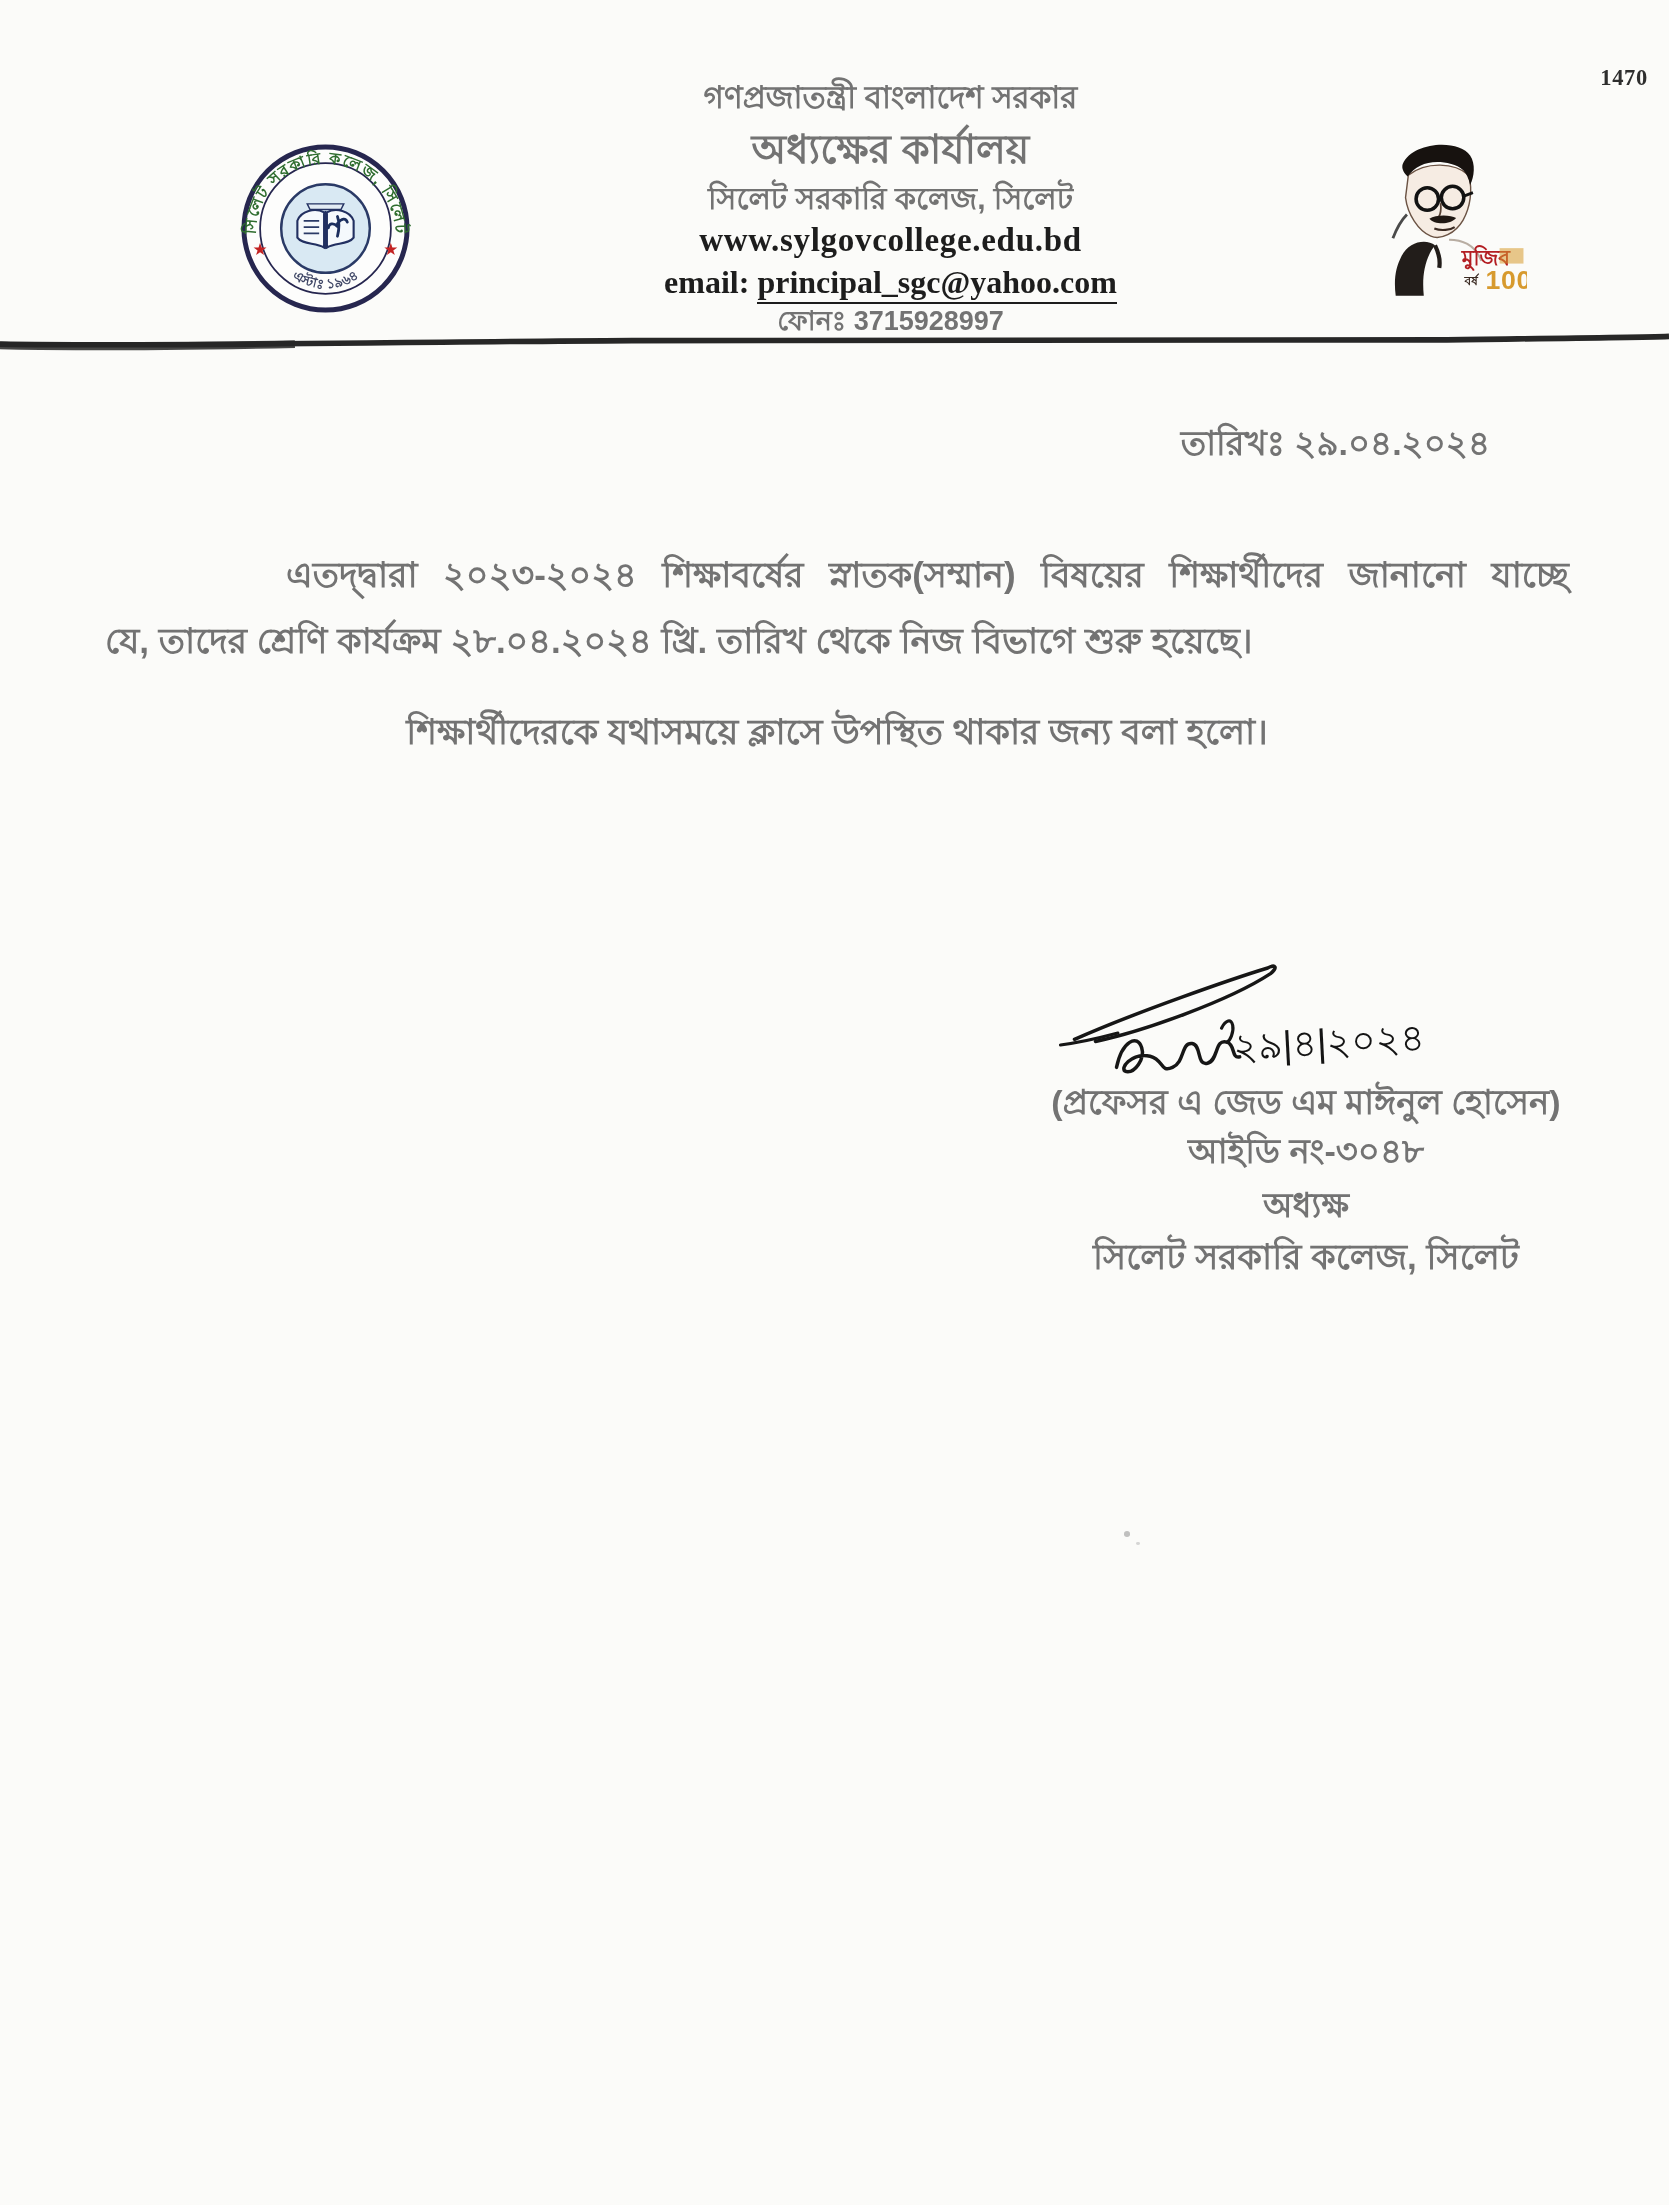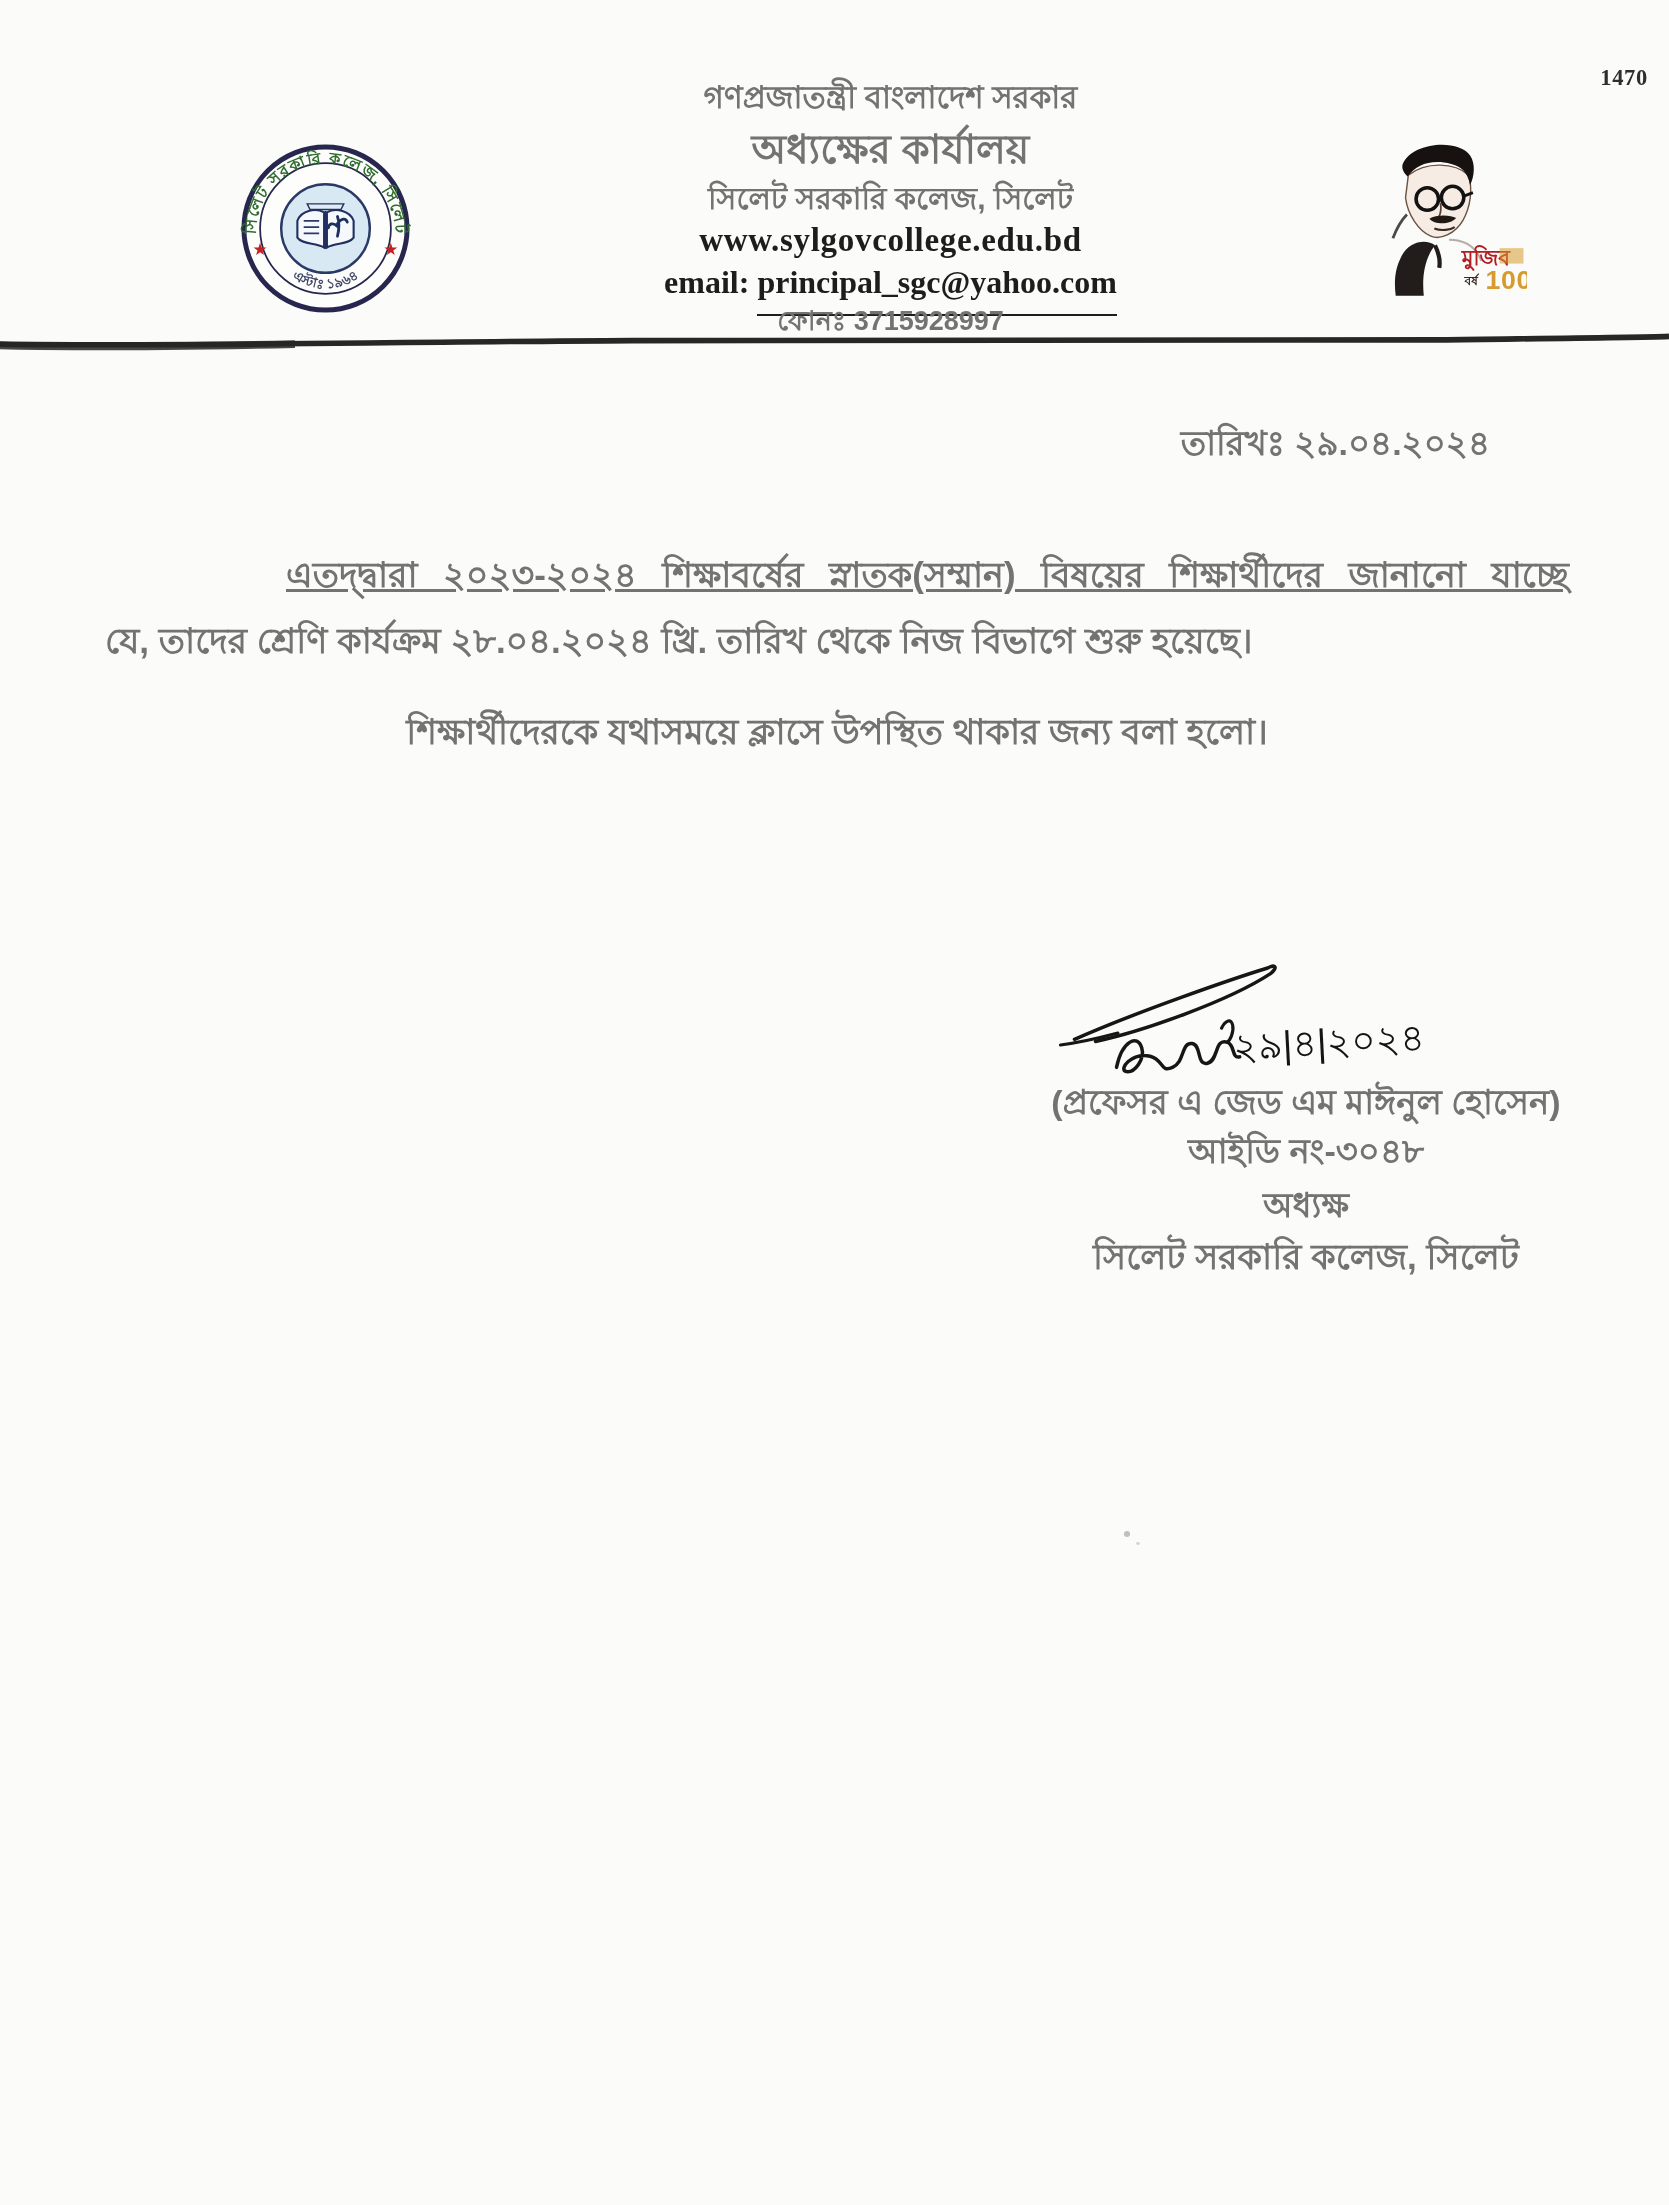--- a/index.html
+++ b/index.html
@@ -10,32 +10,32 @@
   .serif{font-family:"Liberation Serif", serif;}
 
   
   .serial{top:65px; right:21px; font-family:"Liberation Serif", serif; font-weight:bold; font-size:22.5px; color:#2e2e2e; letter-spacing:0.7px;text-align:right;}
   .header-text{top:77px; left:643px; width:495px; text-align:center;}
   .h-gov{font-size:31px; font-weight:bold; line-height:41px;}
   .h-office{font-size:40px; font-weight:bold; line-height:56px; margin-top:2.8px;}
   .h-college{font-size:30px; font-weight:bold; line-height:41px; margin-top:1.4px;}
   .h-www{font-size:33px; font-weight:bold; line-height:39px; margin-top:1.4px; letter-spacing:0.7px;}
   .h-email{font-size:32px; font-weight:bold; line-height:40px; margin-top:2.1px;}
-  .h-email .addr{border-bottom:2.8px solid #1d1d1d; padding-bottom:14px;}
+  .h-email .addr{border-bottom:2.8px solid #1d1d1d; padding-bottom:2px;}
   .h-phone{font-size:27px; font-weight:bold; line-height:34px; margin-top:2.1px;}
 
   
   .rule{top:330px; left:0;}
 
   
   .date-line{top:397px; right:179px; font-size:34px; font-weight:bold;margin-top:20px;}
   .title-wrap{top:455px; left:723px;}
   .title-wrap .t{display:inline-block; font-size:39px; font-weight:bold; font-style:italic; border-bottom:3.5px solid #232323; padding:0 5.6px 9.8px 1.4px;}
   .body-text{top:542px; left:105px; width:1464px; font-size:35px; font-weight:bold; line-height:66px; text-align:justify;}
-  .body-text .l1{text-indent:181px; text-align:justify; text-align-last:justify;text-decoration:underline;}
+  .body-text .l1{text-indent:181px; text-align:justify; text-align-last:justify;}
   .body-text .l2{text-align:left;}
   .body-text .p2{margin-top:25px; text-align:center;}
 
   
   .sig-art{top:961px; left:1046px;}
   .sign-block{top:1080px; left:1004px; width:604px; text-align:center; font-weight:bold;}
   .s-name{font-size:34px; line-height:45px;}
   .s-id{font-size:34px; line-height:44px; margin-top:4px;}
   .s-desig{font-size:34px; line-height:44px; margin-top:9.8px;}
   .s-inst{font-size:35px; line-height:46px; margin-top:7px;}

